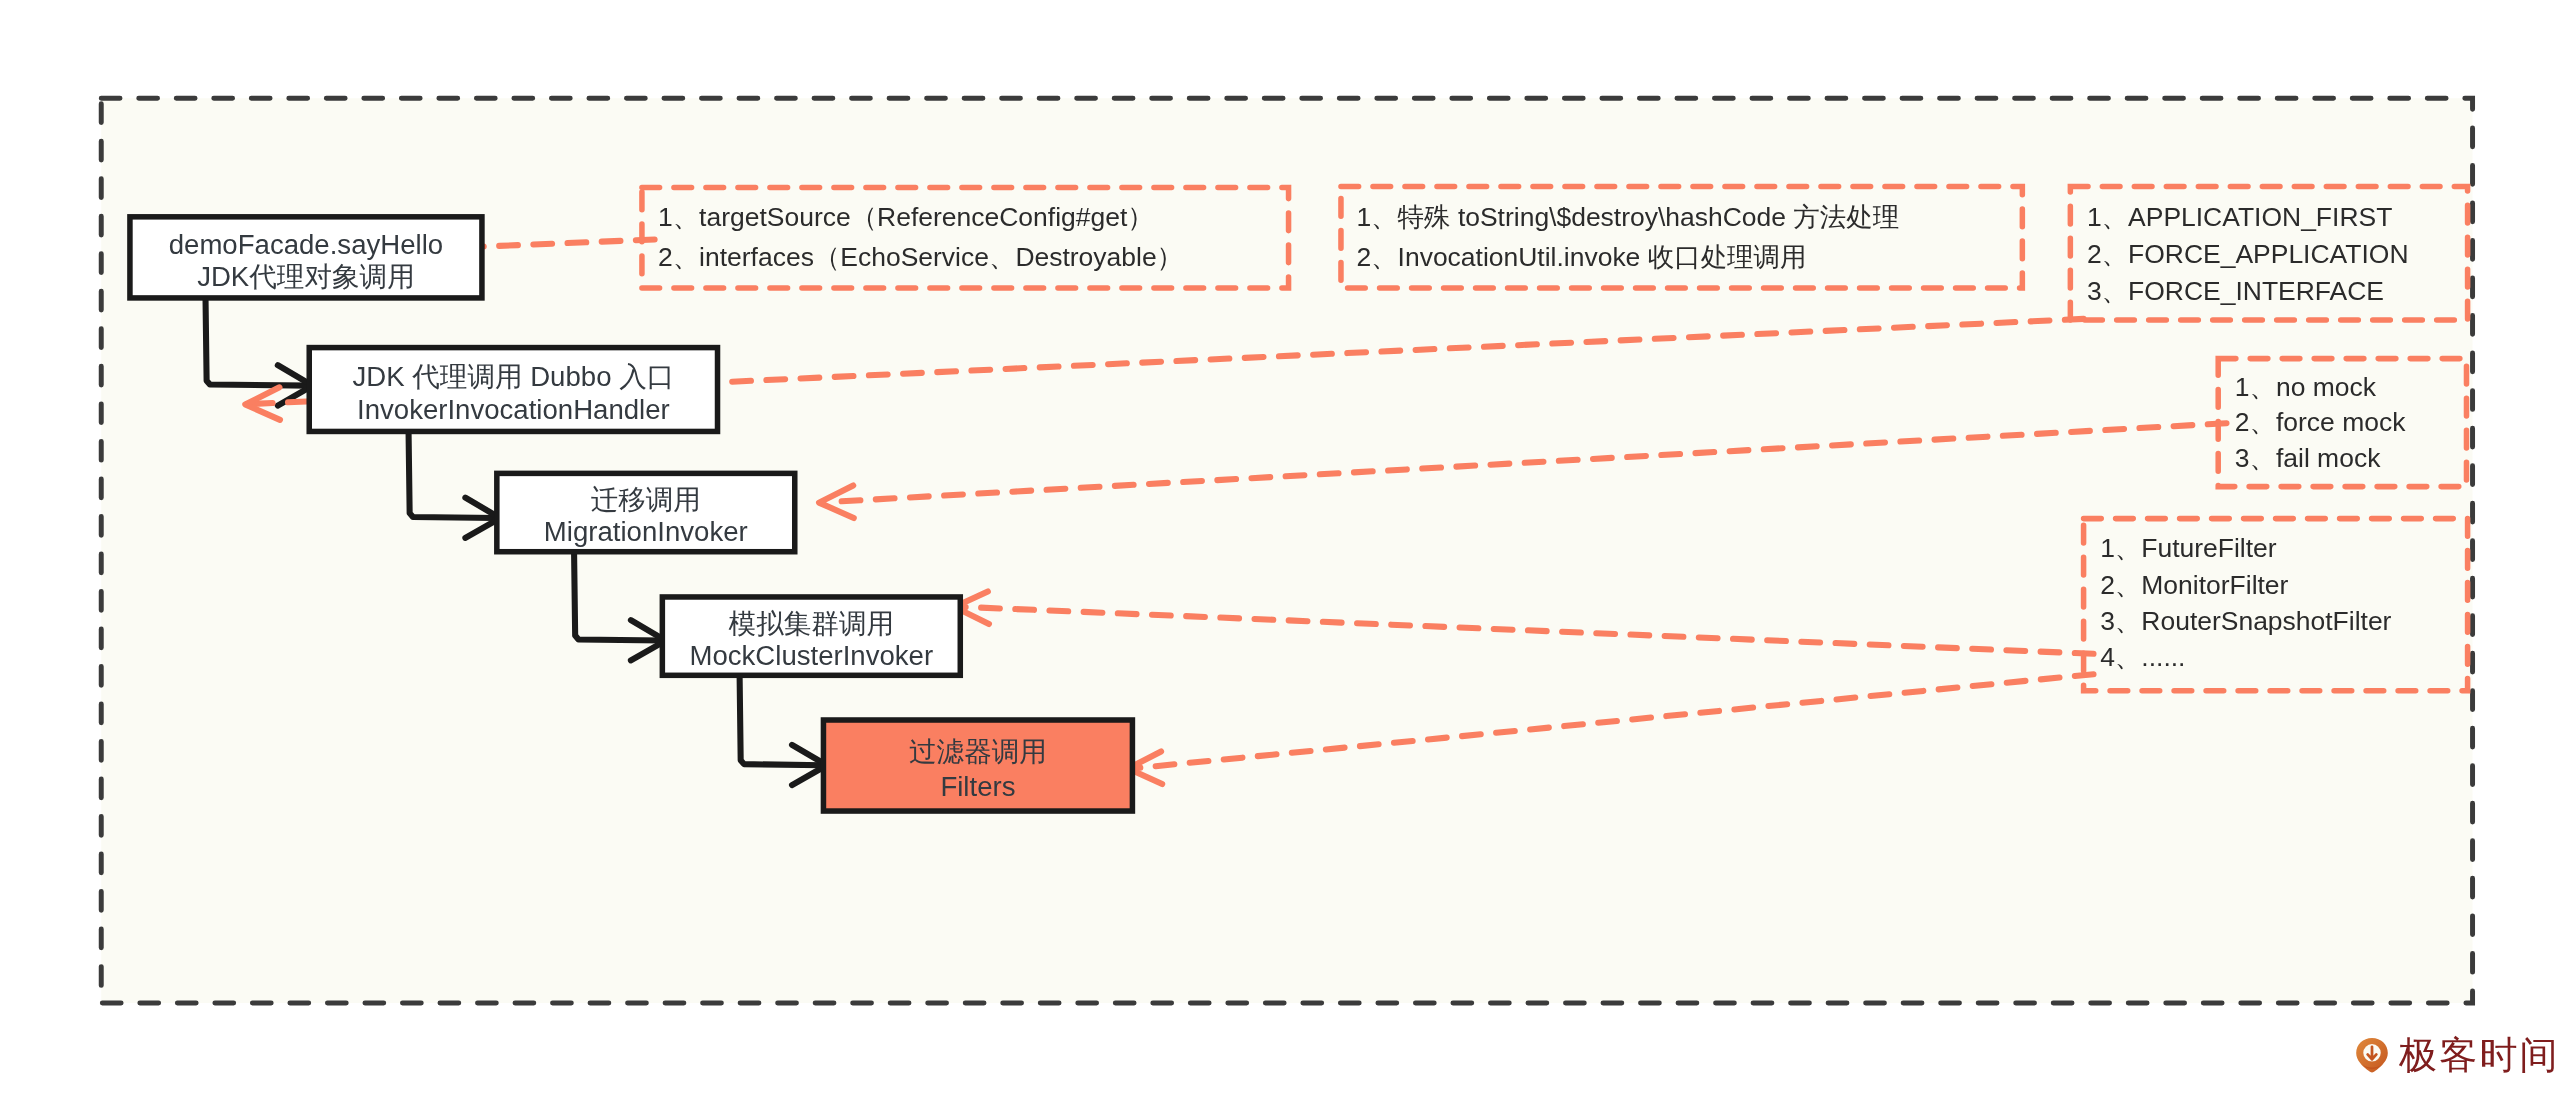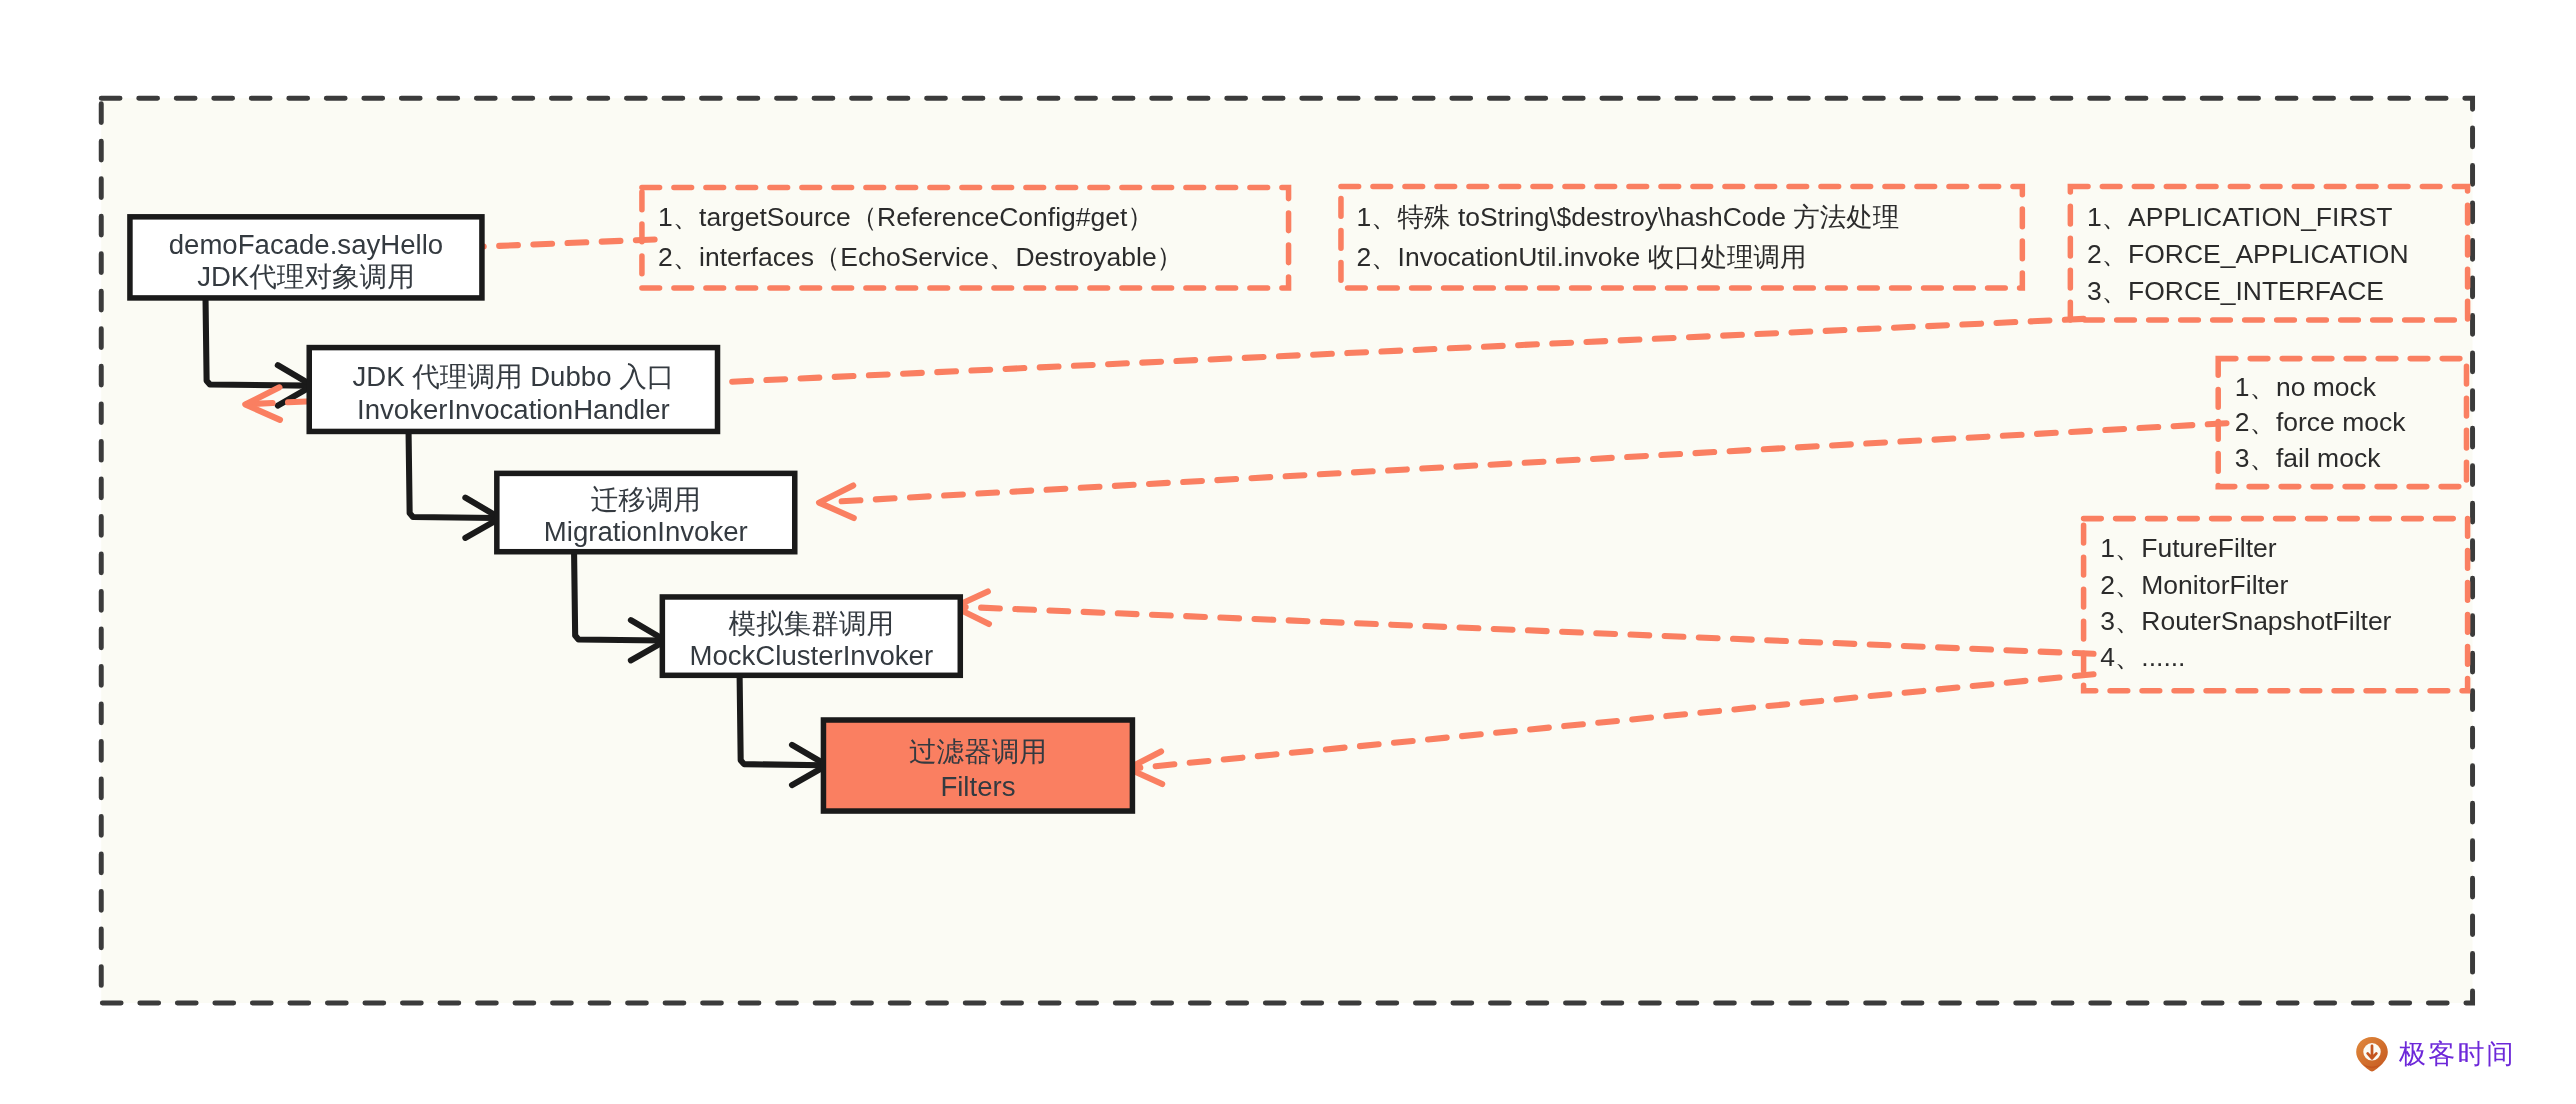--- a/index.html
+++ b/index.html
@@ -35,22 +35,22 @@
     fill: #2b2b2b;
   }
   .watermark {
     position: absolute;
     display: flex;
     align-items: center;
     gap: 10px;
   }
   .wm-text {
     font-family: "Liberation Sans", "DejaVu Sans", sans-serif;
-    font-size: 27px;
-    color: #6d28d9;
+    font-size: 38px;
+    color: #7f1d1d;
     letter-spacing: 2.2px;
     line-height: 1;
     white-space: nowrap;
   }
 </style>
 </head>
 <body>
 
 <div id="stage">
 

